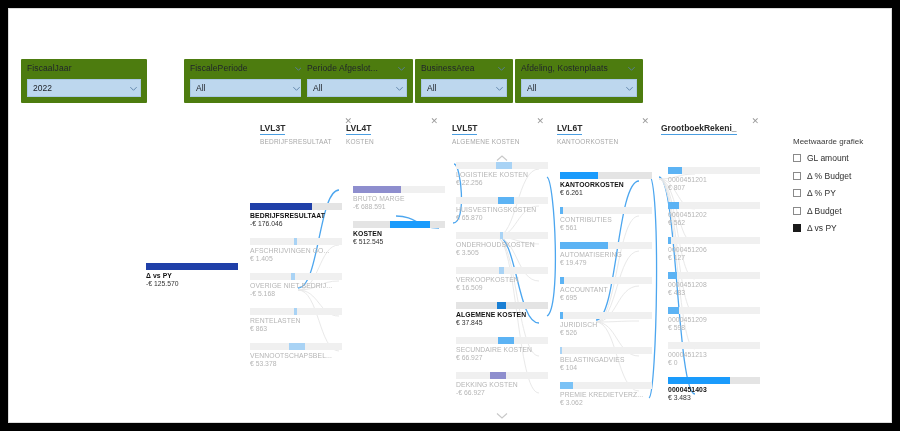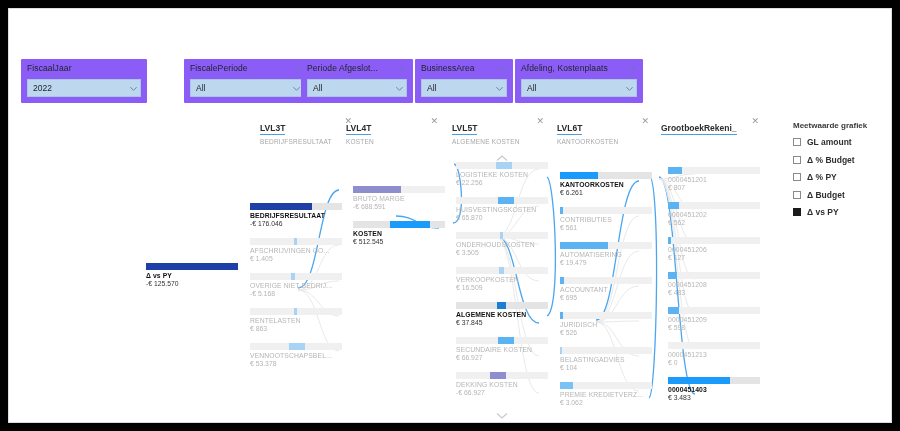--- a/index.html
+++ b/index.html
@@ -15,21 +15,21 @@
     left: 8px; top: 8px;
     width: 884px; height: 415px;
     background: #ffffff;
     border: 1px solid #dcdcdc;
     overflow: hidden;
   }
 
   
   .slicer {
     position: absolute;
-    background: #8b5cf6;
+    background: #4d7c0f;
     border-radius: 1px;
     padding: 4px 6px 5px 6px;
   }
   .slicer .slicer-title {
     font-size: 8.5px;
     color: #21252b;
     letter-spacing: .1px;
     white-space: nowrap;
     overflow: hidden;
     padding-right: 14px;
@@ -151,21 +151,21 @@
   .node.sel .n-value { color: #333; }
   .node.sel .bar-track { background: #e4e4e4; }
 
   .chev-nav {
     position: absolute;
     width: 14px; height: 9px;
     color: #c5c5c5;
   }
 
   
-  #legend { position: absolute; left: 784px; top: 112px; width: 96px; font-weight: bold; }
+  #legend { position: absolute; left: 784px; top: 128px; width: 96px; }
   #legend-title { font-size: 8px; color: #3a3a3a; margin-bottom: 7px; }
   .leg-row { display: flex; align-items: center; margin-bottom: 7.5px; }
   .leg-box {
     width: 8px; height: 8px;
     border: 1px solid #8a8a8a;
     background: #fff;
     margin-right: 6px;
     flex: 0 0 auto;
   }
   .leg-box.on { background: #1a1a1a; border-color: #1a1a1a; }

